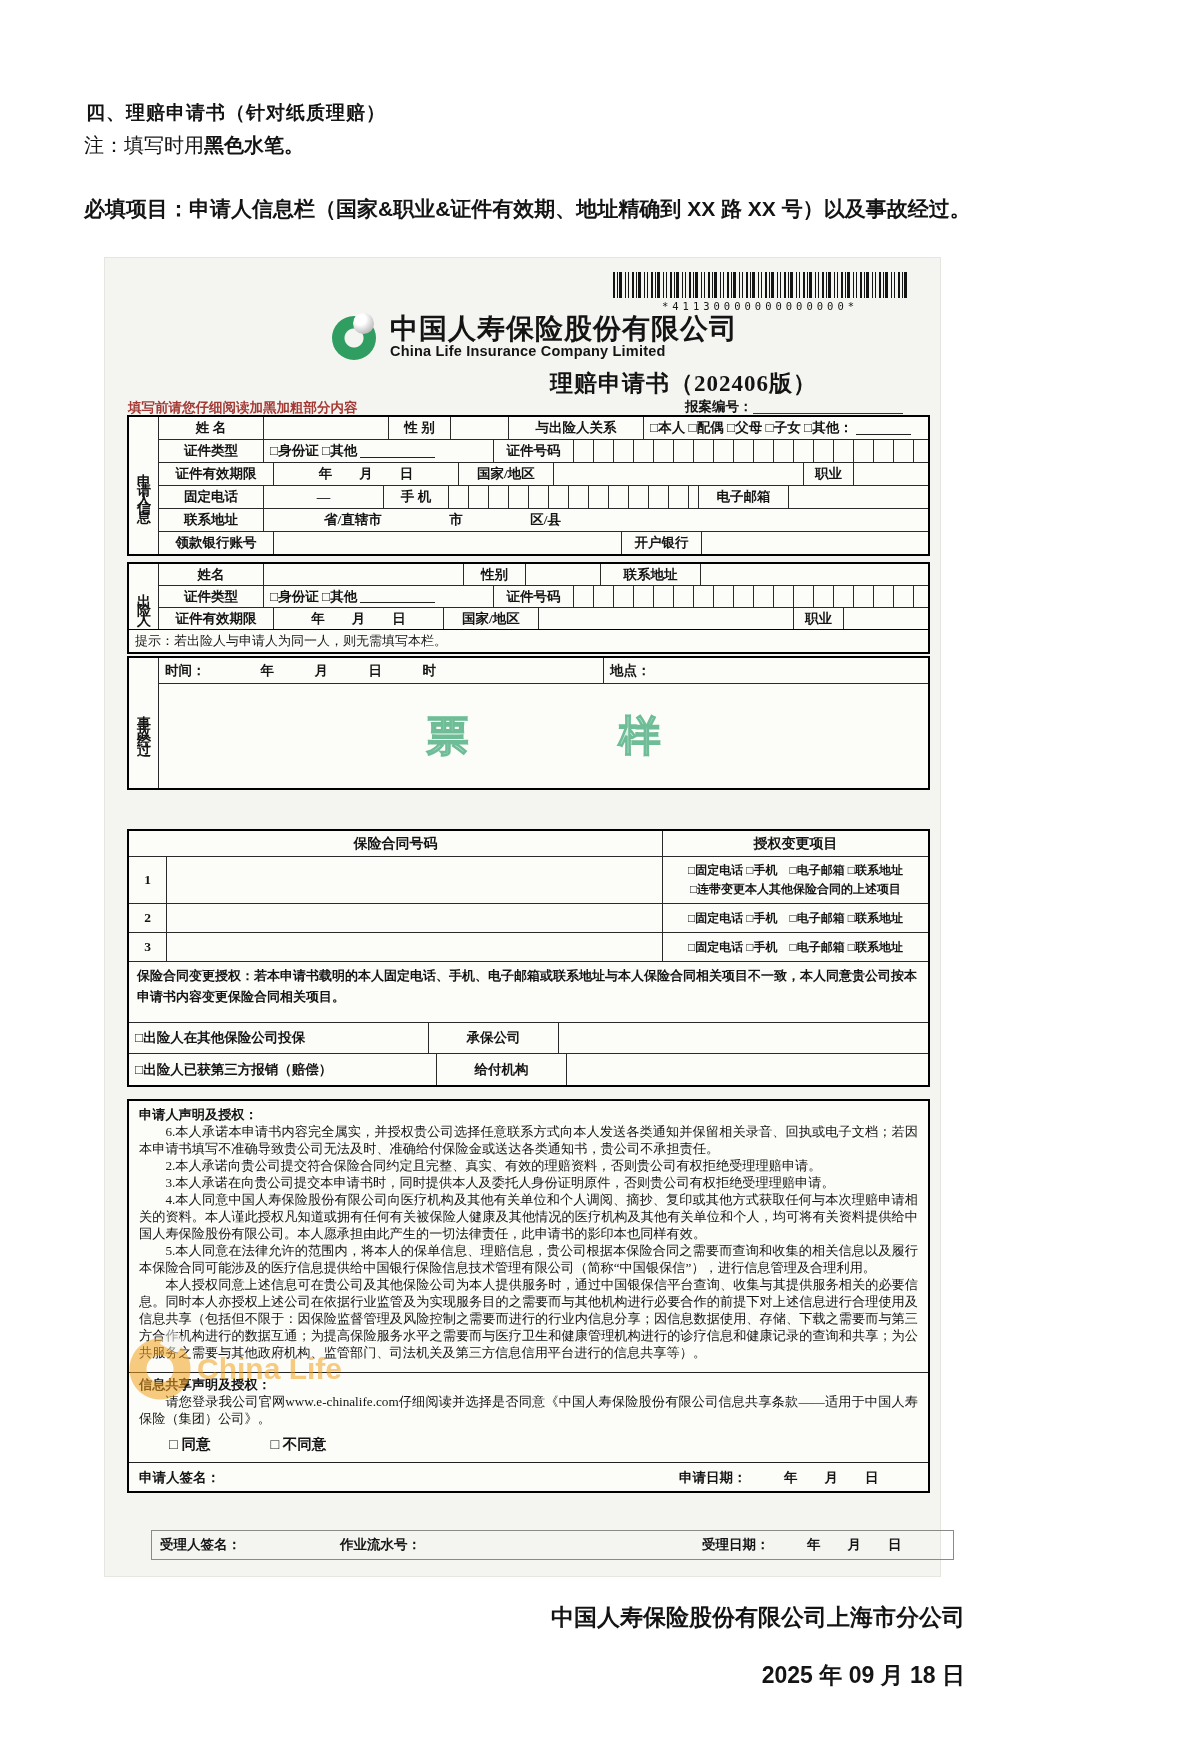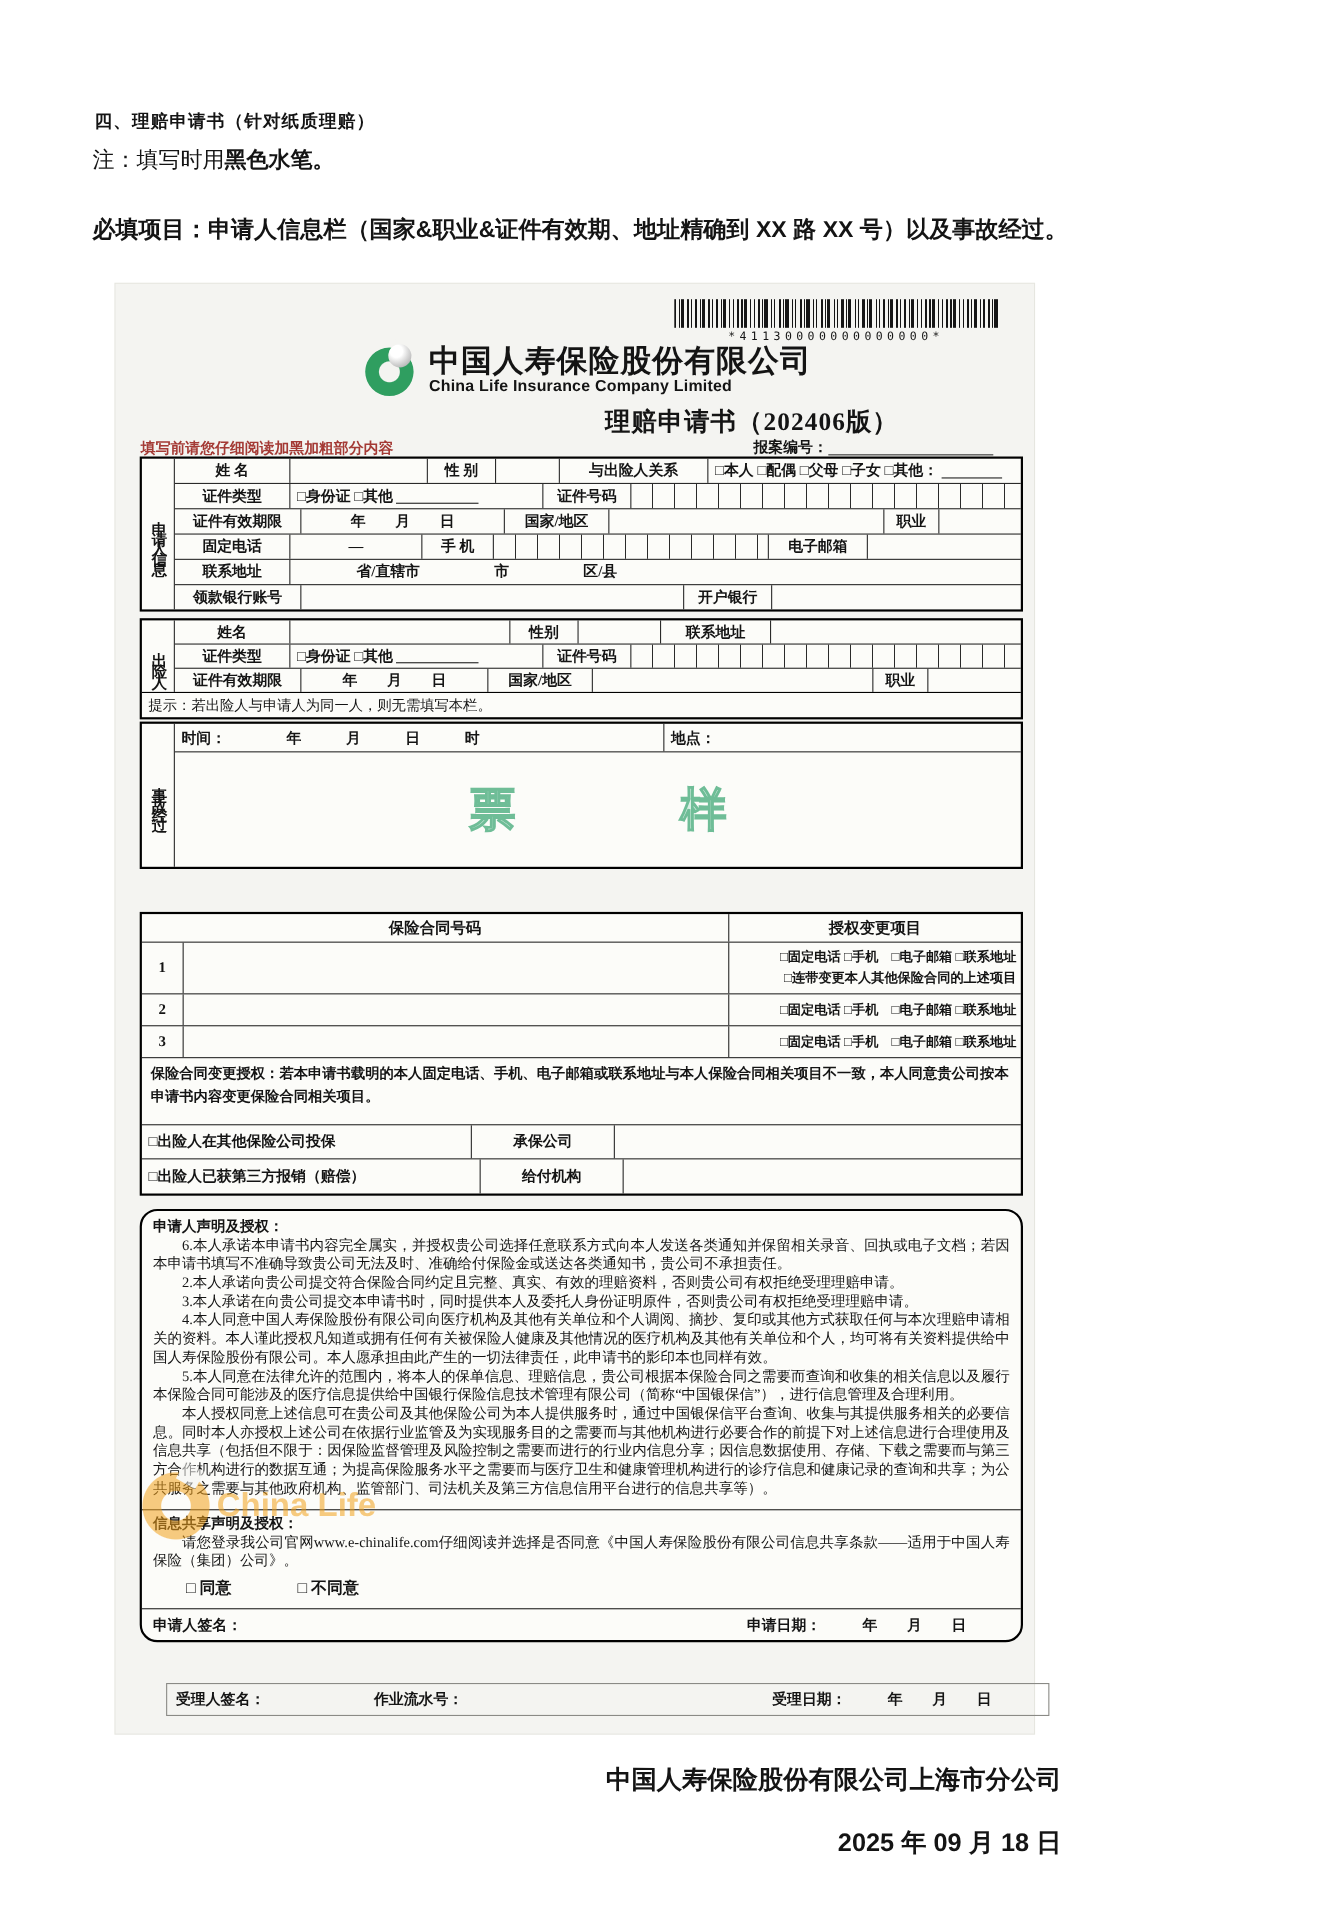--- a/index.html
+++ b/index.html
@@ -1,21 +1,21 @@
 <!DOCTYPE html>
 <html><head>
 <meta charset="utf-8">
 <style>
   * { margin:0; padding:0; box-sizing:border-box; }
   html,body { background:#fff; }
   .page { position:relative; width:1199px; height:1741px; background:#ffffff;
           font-family:"Liberation Serif", serif; color:#141414; overflow:hidden; }
 
   
-  .doc-heading { position:absolute; left:86px; top:100px; font-size:16px; font-weight:700;
+  .doc-heading { position:absolute; left:86px; top:100px; font-size:19px; font-weight:700;
                  font-family:"Liberation Sans", sans-serif; letter-spacing:1px; }
   .doc-note    { position:absolute; left:84px; top:132px; font-size:20px;
                  font-family:"Liberation Sans", sans-serif; }
   .doc-note b  { font-weight:700; }
   .doc-required{ position:absolute; left:84px; top:190px; width:910px; font-size:21px; font-weight:700;
                  line-height:1.8; font-family:"Liberation Sans", sans-serif; }
   .footer-co   { position:absolute; right:234px; top:1602px; font-size:23px; font-weight:700;
                  font-family:"Liberation Sans", sans-serif; }
   .footer-date { position:absolute; right:234px; top:1660px; font-size:23px; font-weight:700;
                  font-family:"Liberation Sans", sans-serif; }
@@ -75,26 +75,26 @@
   .detail-label { font-size:13.5px; font-weight:600; white-space:nowrap; }
   .wm-ticket { flex:1; display:flex; align-items:center; justify-content:center; gap:150px;
                font-size:42px; font-weight:700; color:#d9efe4; -webkit-text-stroke:1.3px #6fbd97; }
   .t-status { top:536px; height:27px; }
   .t-status .c { font-weight:700; }
 
   .t-contract { top:571px; height:258px; flex-direction:column; }
   .crow { display:flex; border-bottom:1px solid #2a2a2a; }
   .crow:last-child { border-bottom:none; }
   .crow .hd { font-weight:700; font-size:14px; }
-  .optcol { display:flex; flex-direction:column; align-items:flex-end; justify-content:center;
+  .optcol { display:flex; flex-direction:column; align-items:center; justify-content:center;
             font-size:12px; font-weight:600; line-height:1.55; padding:0 4px; white-space:nowrap; overflow:hidden; }
   .authrow { display:block; padding:4px 8px; font-size:13px; font-weight:700; line-height:1.6; flex:1; }
 
   .t-declaration { top:841px; height:394px; flex-direction:column; padding:5px 10px 0;
-                   font-size:13.2px; line-height:17px; text-align:justify; font-weight:500;border-radius:16px; }
+                   font-size:13.2px; line-height:17px; text-align:justify; font-weight:500; }
   .dmain { flex:1; overflow:hidden; }
   .dtitle { font-weight:700; }
   .p { text-indent:2em; }
   .dshare { border-top:1.5px solid #222; margin:3px -10px 0; padding:3px 10px 0; }
   .agree { display:flex; gap:60px; font-weight:700; font-size:14.5px; padding:9px 0 6px 30px; position:relative; z-index:3; }
   .dsig { border-top:1px solid #222; margin:3px -10px 0; padding:0 10px; height:29px; position:relative;
           display:flex; align-items:center; font-weight:600; font-size:13.5px; }
   .dsig .s2 { position:absolute; left:550px; }
   .dsig .s3 { position:absolute; left:655px; }
 

